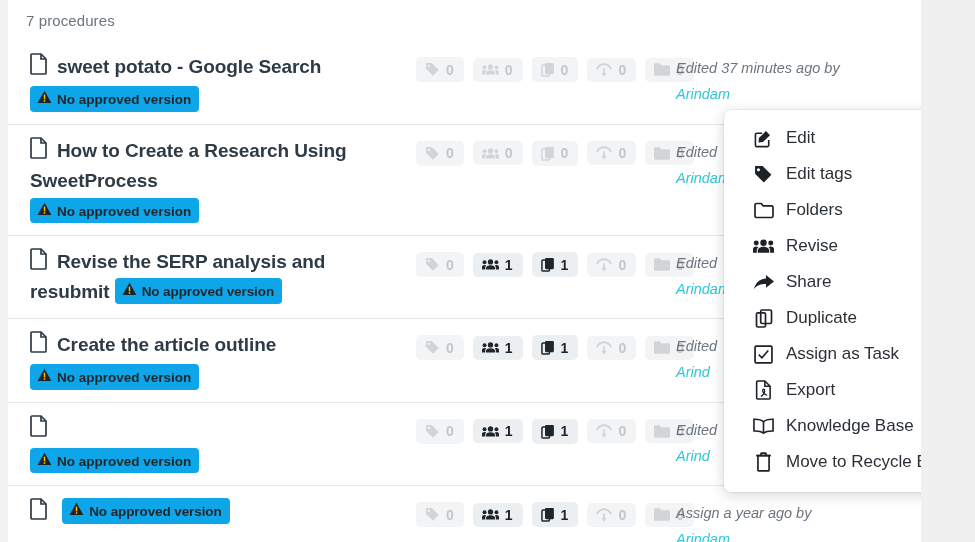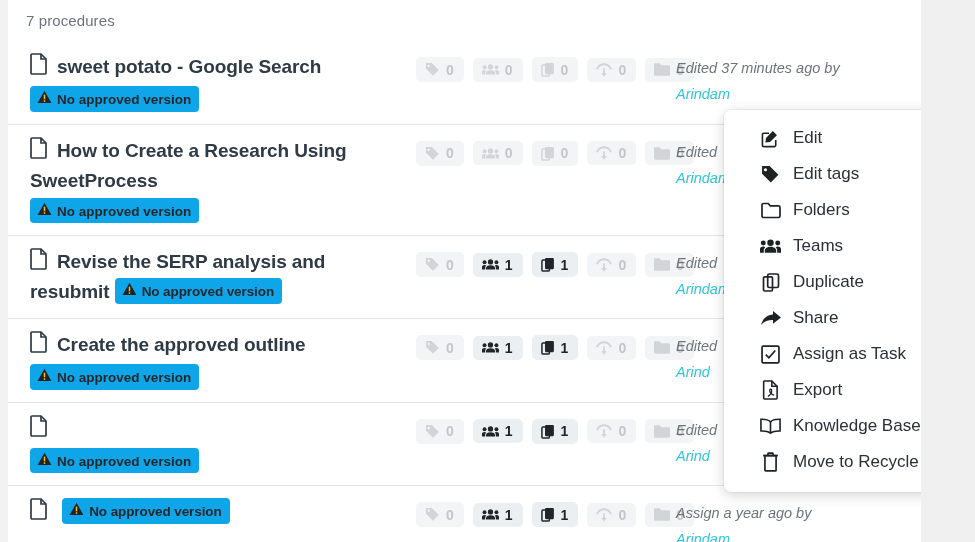--- a/index.html
+++ b/index.html
@@ -178,21 +178,21 @@
 
   
   .dropdown {
     position: absolute;
     left: 716px;
     top: 110px;
     width: 239px;
     background: #ffffff;
     border-radius: 7px;
     box-shadow: 0 3px 14px rgba(0,0,0,0.17), 0 0 0 1px rgba(0,0,0,0.045);
-    padding: 10px 0 12px 8px;
+    padding: 10px 0 12px 1px;
     z-index: 50;
   }
   .menu-item {
     display: flex;
     align-items: center;
     gap: 12px;
     padding: 5px 16px 5px 28px;
     font-size: 17px;
     color: #2b3036;
     line-height: 26px;
@@ -452,21 +452,21 @@
       </div>
 
       <div class="row">
         <div class="row-main">
           <div class="row-title">
             <span class="doc-icon">
               <svg width="18" height="22" viewBox="0 0 18 22">
                   <path d="M2 1h9l5 5v14a1 1 0 0 1-1 1H2a1 1 0 0 1-1-1V2a1 1 0 0 1 1-1z" fill="none" stroke="#2e3a45" stroke-width="1.7"></path>
                   <path d="M11 1v5h5" fill="none" stroke="#2e3a45" stroke-width="1.7"></path>
                 </svg>
-            </span><span class="title-text">Create the approved outline</span>
+            </span><span class="title-text">Create the article outline</span>
           </div>
           <div class="badge-warn block">
             <span class="warn-tri">
               <svg width="15" height="14" viewBox="0 0 16 15">
                   <path d="M8 0.7 15.4 14H0.6z" fill="#1d2227"></path>
                   <rect x="7.2" y="5" width="1.6" height="5" fill="#ffc107"></rect>
                   <rect x="7.2" y="11" width="1.6" height="1.7" fill="#ffc107"></rect>
                 </svg>
             </span>
             <span>No approved version</span>
@@ -716,38 +716,38 @@
         <span class="micon">
           <svg width="21" height="16" viewBox="0 0 22 16" fill="currentColor">
               <circle cx="11" cy="4.5" r="3.4"></circle>
               <circle cx="3.4" cy="4.8" r="2.6"></circle>
               <circle cx="18.6" cy="4.8" r="2.6"></circle>
               <path d="M11 8.8c-3.3 0-6 1.8-6 3.8V15h12v-2.4c0-2-2.7-3.8-6-3.8z"></path>
               <path d="M3.4 8.4C1.3 8.4 0 9.6 0 11v4h4v-2.4c0-1.3.6-2.5 1.6-3.4a6 6 0 0 0-2.2-.8z"></path>
               <path d="M18.6 8.4c-.8 0-1.5.3-2.2.8 1 .9 1.6 2.1 1.6 3.4V15h4v-4c0-1.4-1.3-2.6-3.4-2.6z"></path>
             </svg>
         </span>
-        <span>Teams</span>
+        <span>Revise</span>
+      </div>
+      <div class="menu-item">
+        <span class="micon">
+          <svg width="20" height="17" viewBox="0 0 20 17" fill="currentColor">
+              <path d="M12 1v3.6C6 5 1.8 8.4 0 15c2.6-3.4 5.9-5 12-5v3.8l8-6.4z"></path>
+            </svg>
+        </span>
+        <span>Share</span>
       </div>
       <div class="menu-item">
         <span class="micon">
           <svg width="18" height="19" viewBox="0 0 17 19" fill="none" stroke="currentColor" stroke-width="1.7">
               <rect x="5.2" y="1" width="10.8" height="13.5" rx="1.5"></rect>
               <rect x="1" y="3.8" width="9" height="14.2" rx="1.5"></rect>
             </svg>
         </span>
         <span>Duplicate</span>
-      </div>
-      <div class="menu-item">
-        <span class="micon">
-          <svg width="20" height="17" viewBox="0 0 20 17" fill="currentColor">
-              <path d="M12 1v3.6C6 5 1.8 8.4 0 15c2.6-3.4 5.9-5 12-5v3.8l8-6.4z"></path>
-            </svg>
-        </span>
-        <span>Share</span>
       </div>
       <div class="menu-item">
         <span class="micon">
           <svg width="19" height="19" viewBox="0 0 18 18" fill="none" stroke="currentColor" stroke-width="1.6">
               <rect x="1" y="1" width="16" height="16" rx="1.2"></rect>
               <path d="M4.5 9.2l3 3 6-7"></path>
             </svg>
         </span>
         <span>Assign as Task</span>
       </div>

